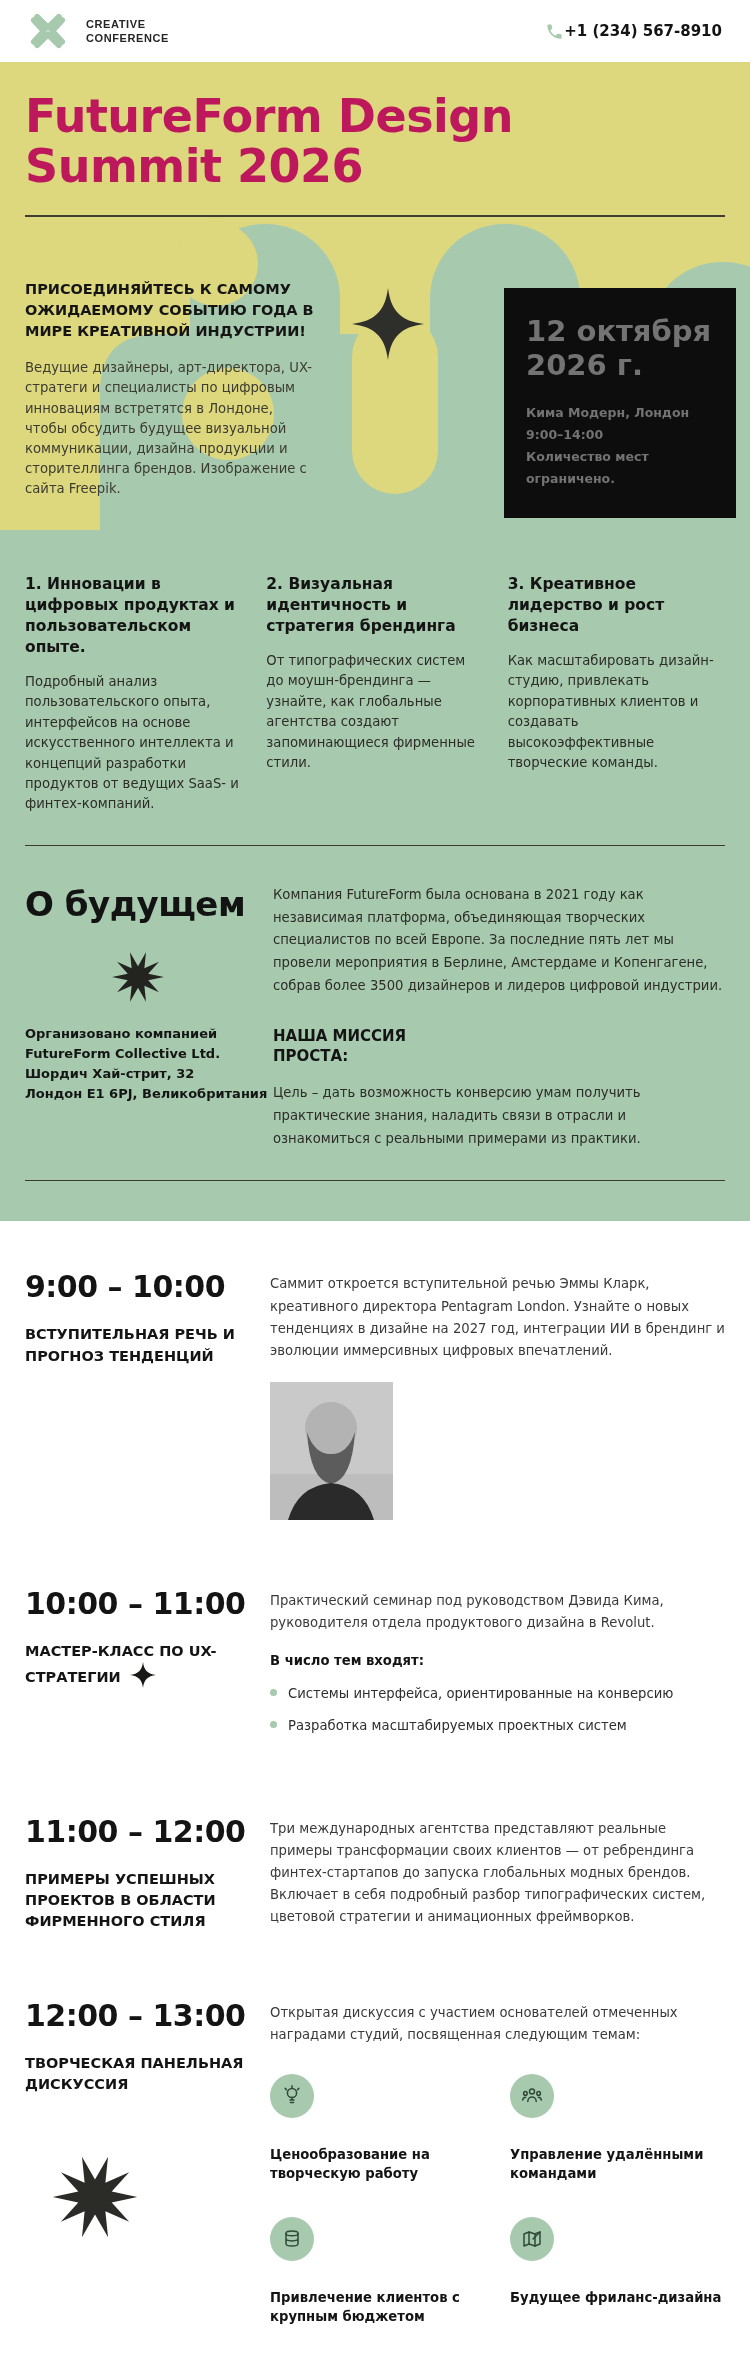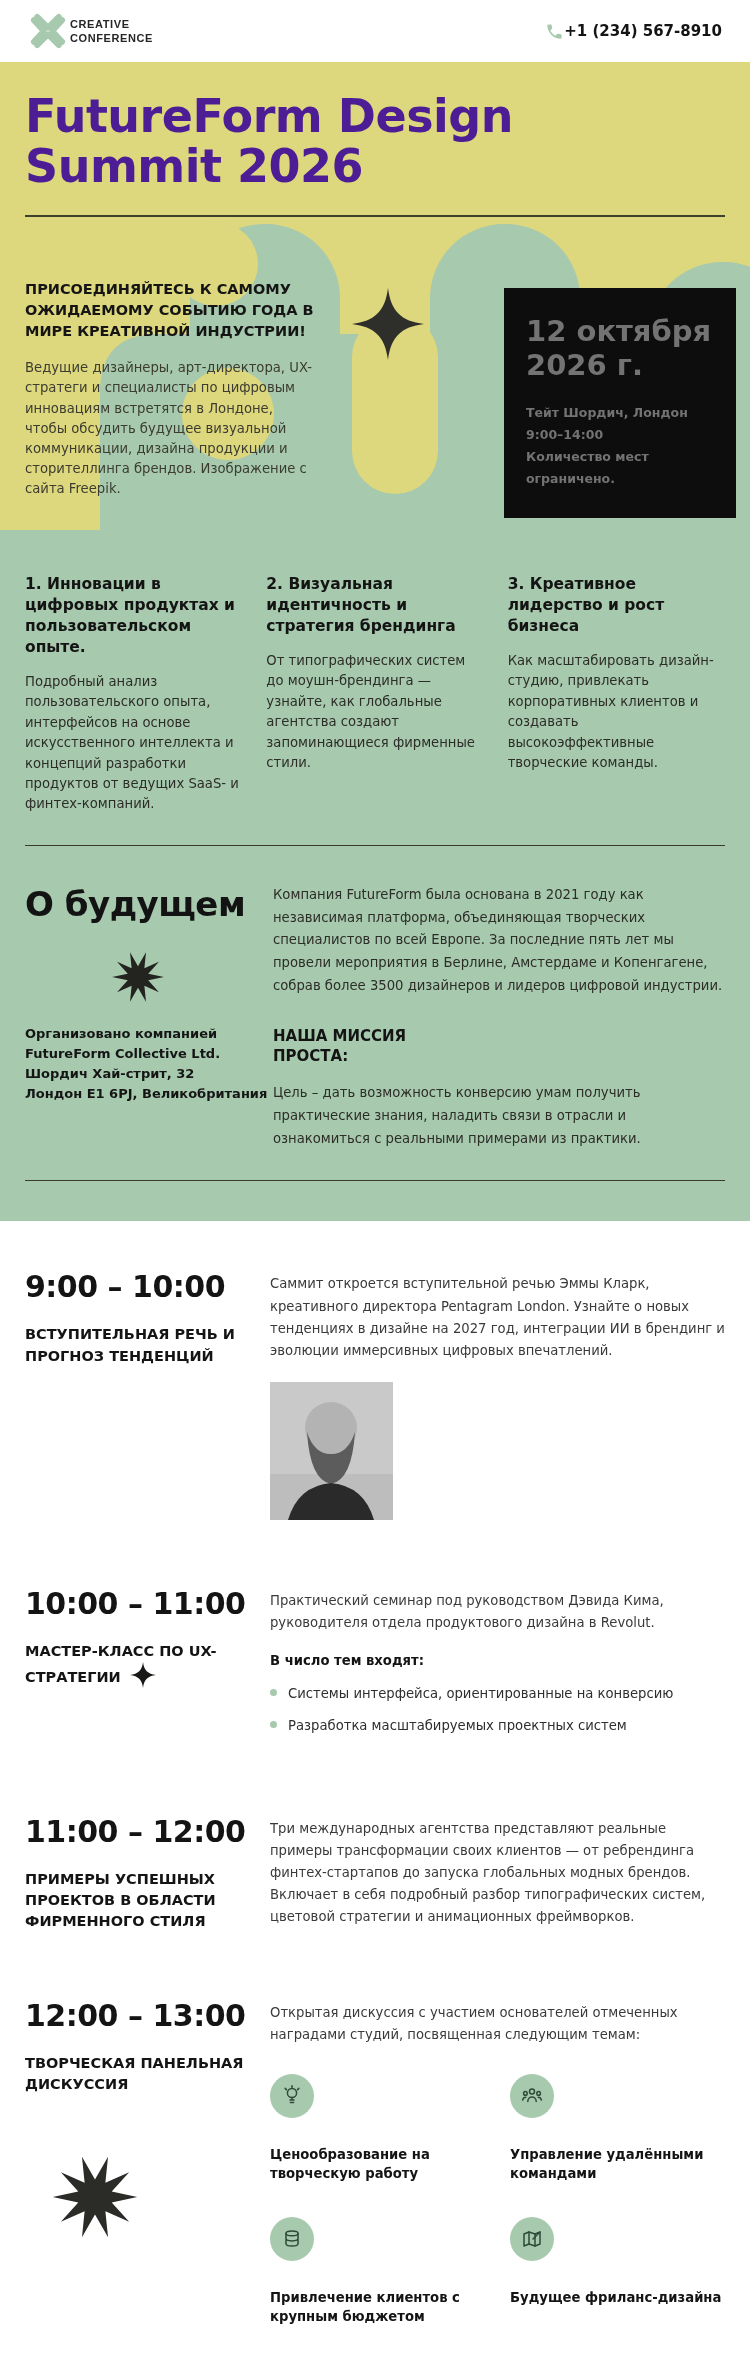--- a/index.html
+++ b/index.html
@@ -2,28 +2,28 @@
 <html><head>
 <meta charset="utf-8">
 <style>
   * { box-sizing: border-box; }
   html,body { margin:0; padding:0; background:#ffffff; }
   body { font-family:"DejaVu Sans","Liberation Sans",sans-serif; color:#1c1c1c; }
   .page { width:750px; margin:0 auto; position:relative; background:#fff; }
 
   
   .header { height:62px; display:flex; align-items:center; justify-content:space-between; padding:0 28px; background:#fff; }
-  .brand { display:flex; align-items:center; gap:2px; }
+  .brand { display:flex; align-items:center; gap:18px; }
   .brand-text { font-size:11px; font-weight:bold; letter-spacing:.6px; line-height:1.3; color:#262626; font-family:"Liberation Sans",sans-serif; }
   .phone { display:flex; align-items:center; font-size:15px; font-weight:bold; color:#141414; cursor:pointer; }
 
   
   .hero { position:relative; background:#ddd77d; height:468px; overflow:hidden; }
   .hero-blob { position:absolute; left:0; top:0; z-index:0; }
-  .hero h1 { position:relative; z-index:2; margin:0; padding:30px 25px 0; width:600px; font-size:46px; line-height:1.08; font-weight:bold; letter-spacing:-.5px; color:#4c1d95; }
+  .hero h1 { position:relative; z-index:2; margin:0; padding:30px 25px 0; width:600px; font-size:46px; line-height:1.08; font-weight:bold; letter-spacing:-.5px; color:#be185d; }
   .hero-divider { position:relative; z-index:2; margin:24px 25px 0; border:none; border-top:2px solid #3f3f2e; }
   .hero-intro { position:relative; z-index:2; width:292px; margin:62px 0 0 25px; }
   .hero-intro h2 { margin:0; font-size:14.5px; font-weight:bold; line-height:1.45; color:#151515; }
   .hero-intro p { margin:16px 0 0; font-size:13.2px; line-height:1.52; color:#3c3c30; }
   .hero-star { position:absolute; z-index:2; left:352px; top:226px; }
   .date-card { position:absolute; z-index:3; right:14px; top:226px; width:232px; min-height:202px; background:#0d0d0d; color:#737373; padding:26px 22px 28px; }
   .date-card .date { font-size:29px; font-weight:bold; line-height:1.18; }
   .date-card .details { margin-top:20px; font-size:12.5px; font-weight:bold; line-height:1.75; }
 
   
@@ -110,21 +110,21 @@
     <svg class="hero-star" width="72" height="72" viewBox="0 0 100 100">
       <path fill="#2e2e2b" d="M50 0 C54 32 68 46 100 50 C68 54 54 68 50 100 C46 68 32 54 0 50 C32 46 46 32 50 0 Z"></path>
     </svg>
     <div class="hero-intro">
       <h2>ПРИСОЕДИНЯЙТЕСЬ К САМОМУ ОЖИДАЕМОМУ СОБЫТИЮ ГОДА В МИРЕ КРЕАТИВНОЙ ИНДУСТРИИ!</h2>
       <p>Ведущие дизайнеры, арт-директора, UX-стратеги и специалисты по цифровым инновациям встретятся в Лондоне, чтобы обсудить будущее визуальной коммуникации, дизайна продукции и сторителлинга брендов. Изображение с сайта Freepik.</p>
     </div>
     <div class="date-card">
       <div class="date">12 октября 2026 г.</div>
       <div class="details">
-        <div>Тейт Шордич, Лондон</div>
+        <div>Кима Модерн, Лондон</div>
         <div>9:00–14:00</div>
         <div>Количество мест ограничено.</div>
       </div>
     </div>
   </div>
 
   <div class="green">
     <div class="topics">
       <div class="topic">
         <h3>1. Инновации в цифровых продуктах и пользовательском опыте.</h3>

